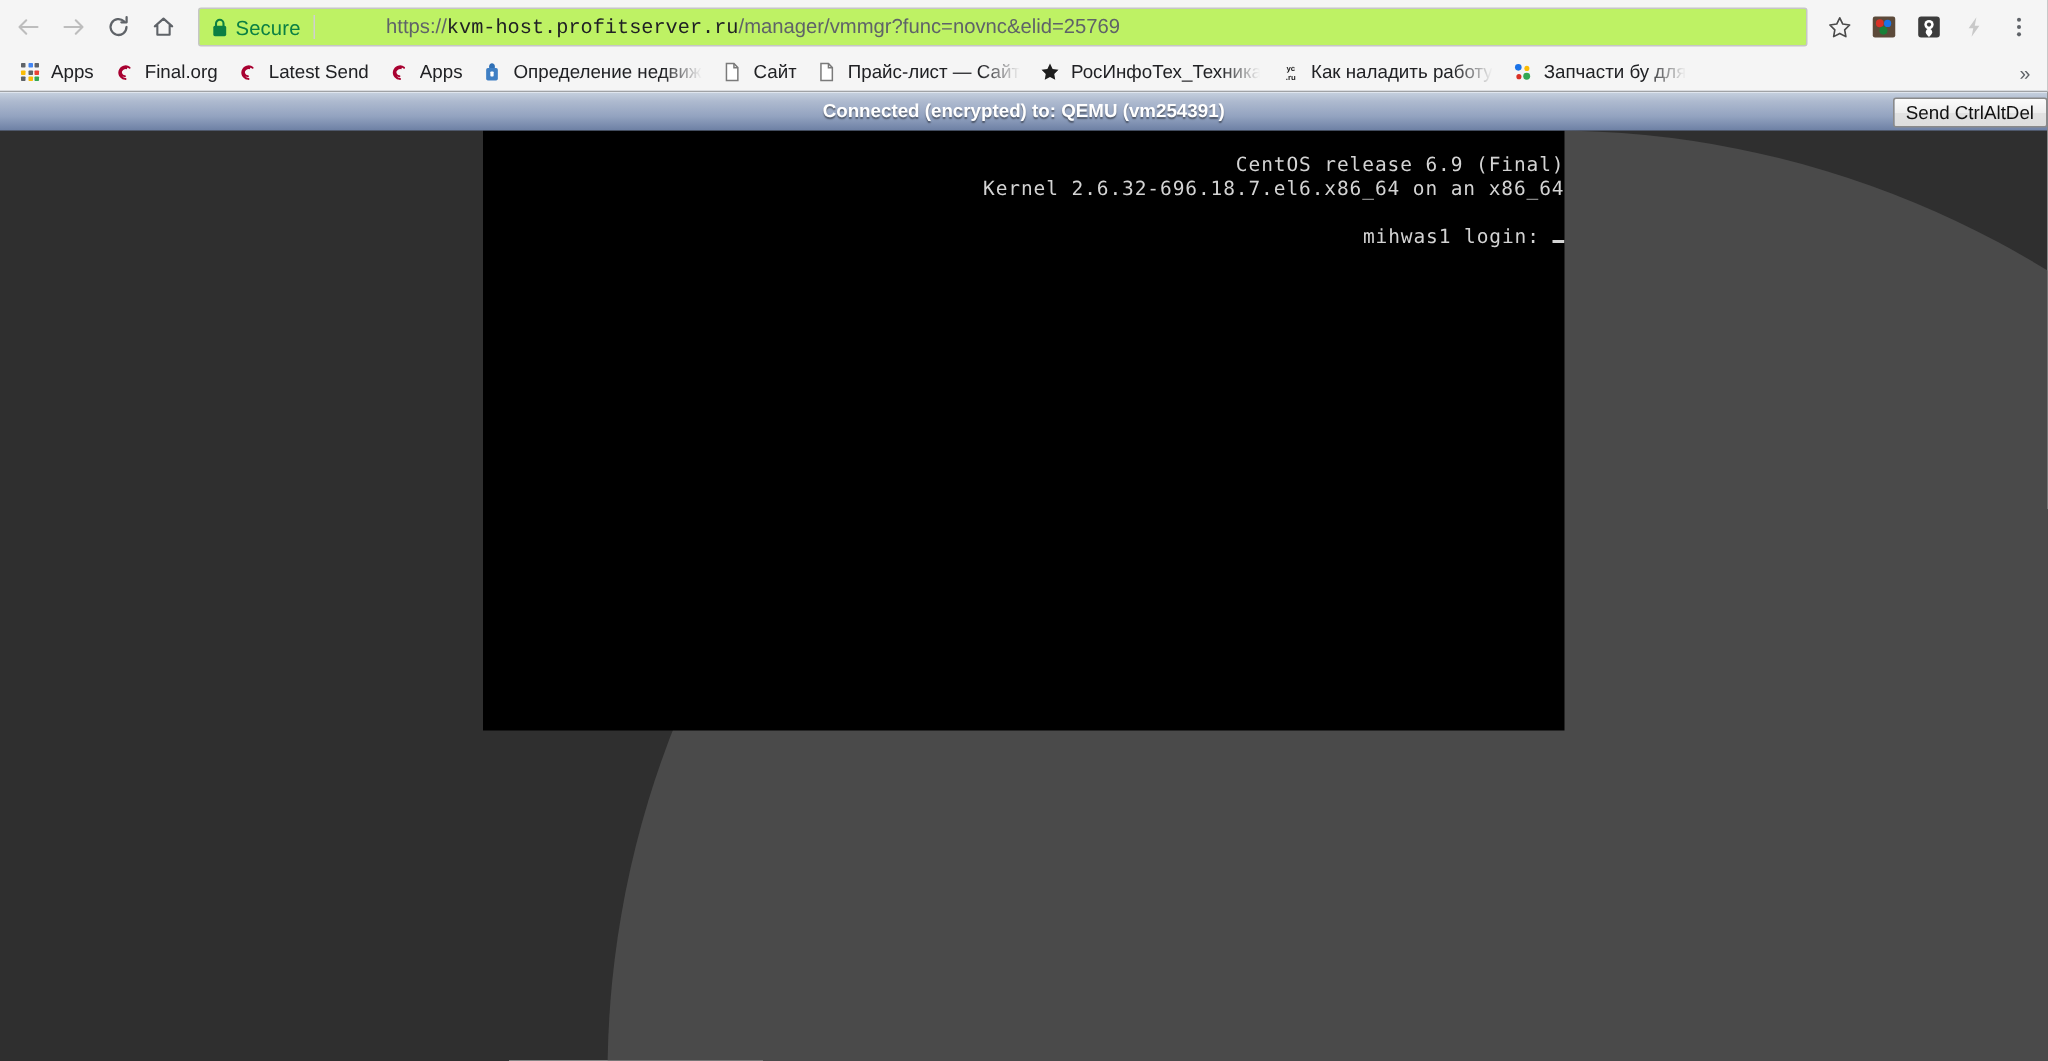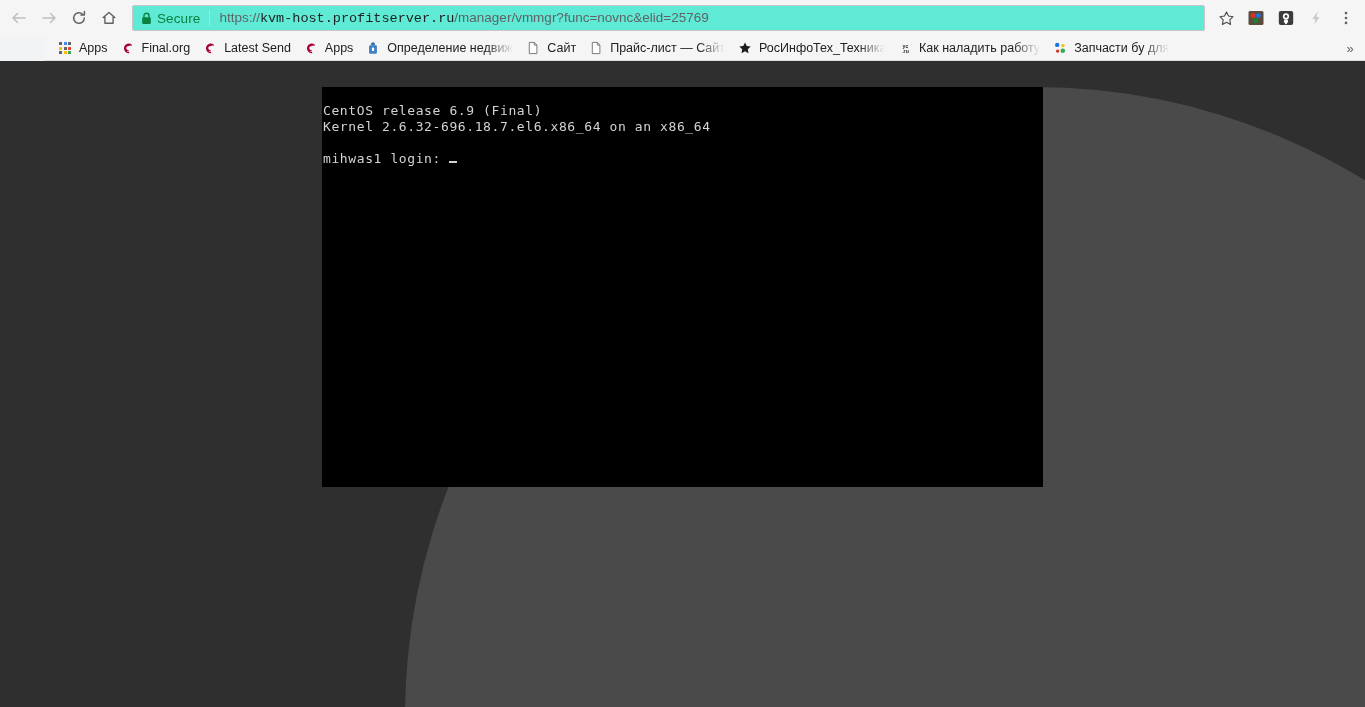--- a/index.html
+++ b/index.html
@@ -39,21 +39,21 @@
     flex: 0 0 auto;
     margin: 0 1px;
     border-radius: 2px;
   }
   .nav-btn svg { display: block; }
 
   #omnibox {
     flex: 1 1 auto;
     height: 26px;
     margin: 0 6px 0 8px;
-    background: #5eead4;
+    background: #bef264;
     border: 1px solid #c6c6c6;
     border-radius: 2px;
     display: flex;
     align-items: center;
     padding: 0 8px;
     box-sizing: border-box;
     min-width: 0;
   }
   #lock-icon {
     flex: 0 0 auto;
@@ -75,21 +75,21 @@
     flex: 0 0 auto;
   }
   #url-text {
     font-size: 13.5px;
     white-space: nowrap;
     overflow: hidden;
     text-overflow: clip;
     flex: 1 1 auto;
     min-width: 0;
   }
-  #url-text .scheme { color: #5f6368; }
+  #url-text .scheme { color: #5f6368; margin-left: 38px; }
   #url-text .host   { color: #202124; font-family: Liberation Mono, monospace; }
   #url-text .path   { color: #5f6368; text-align: center; }
 
   .tb-icon {
     width: 28px;
     height: 28px;
     flex: 0 0 auto;
     display: flex;
     align-items: center;
     justify-content: center;
@@ -100,21 +100,20 @@
   #bookmark-bar {
     height: 25px;
     background: #f5f5f5;
     display: flex;
     align-items: center;
     padding: 0 2px 0 6px;
     box-sizing: border-box;
     position: relative;
     border-bottom: 1px solid #dadce0;
     overflow: hidden;
-    margin-left: 45px;
   }
   .bm {
     display: flex;
     align-items: center;
     height: 21px;
     padding: 0 6px;
     border-radius: 2px;
     flex: 0 0 auto;
     max-width: 148px;
     overflow: hidden;
@@ -234,20 +233,21 @@
   }
   #vnc-console {
     margin: 0;
     padding: 16px 0 0 1px;
     color: #d3d3d3;
     font-family: "DejaVu Sans Mono", "Liberation Mono", monospace;
     font-size: 13px;
     line-height: 16px;
     letter-spacing: 0.6px;
     white-space: pre;
+    text-align: right;
   }
   #vnc-console .blank { display: block; height: 16px; }
   .cursor-block {
     display: inline-block;
     width: 8px;
     border-bottom: 2px solid #d3d3d3;
     vertical-align: baseline;
   }
 </style>
 </head>
@@ -442,19 +442,23 @@
     </div>
 
     <div id="bm-overflow">»</div>
   </div>
 </div>
 
 <div id="vnc-page">
 
   <div id="vnc-bg-arc"></div>
 
+  <div id="vnc-statusbar">
+    <div id="vnc-status-text">Connected (encrypted) to: QEMU (vm254391)</div>
+    <div id="send-cad-button">Send CtrlAltDel</div>
+  </div>
 
   <div id="vnc-canvas">
     <pre id="vnc-console"><span>CentOS release 6.9 (Final)</span>
 <span>Kernel 2.6.32-696.18.7.el6.x86_64 on an x86_64</span>
 <span class="blank"></span><span>mihwas1 login: </span><span class="cursor-block"></span></pre>
   </div>
 </div>
 
 </body></html>

